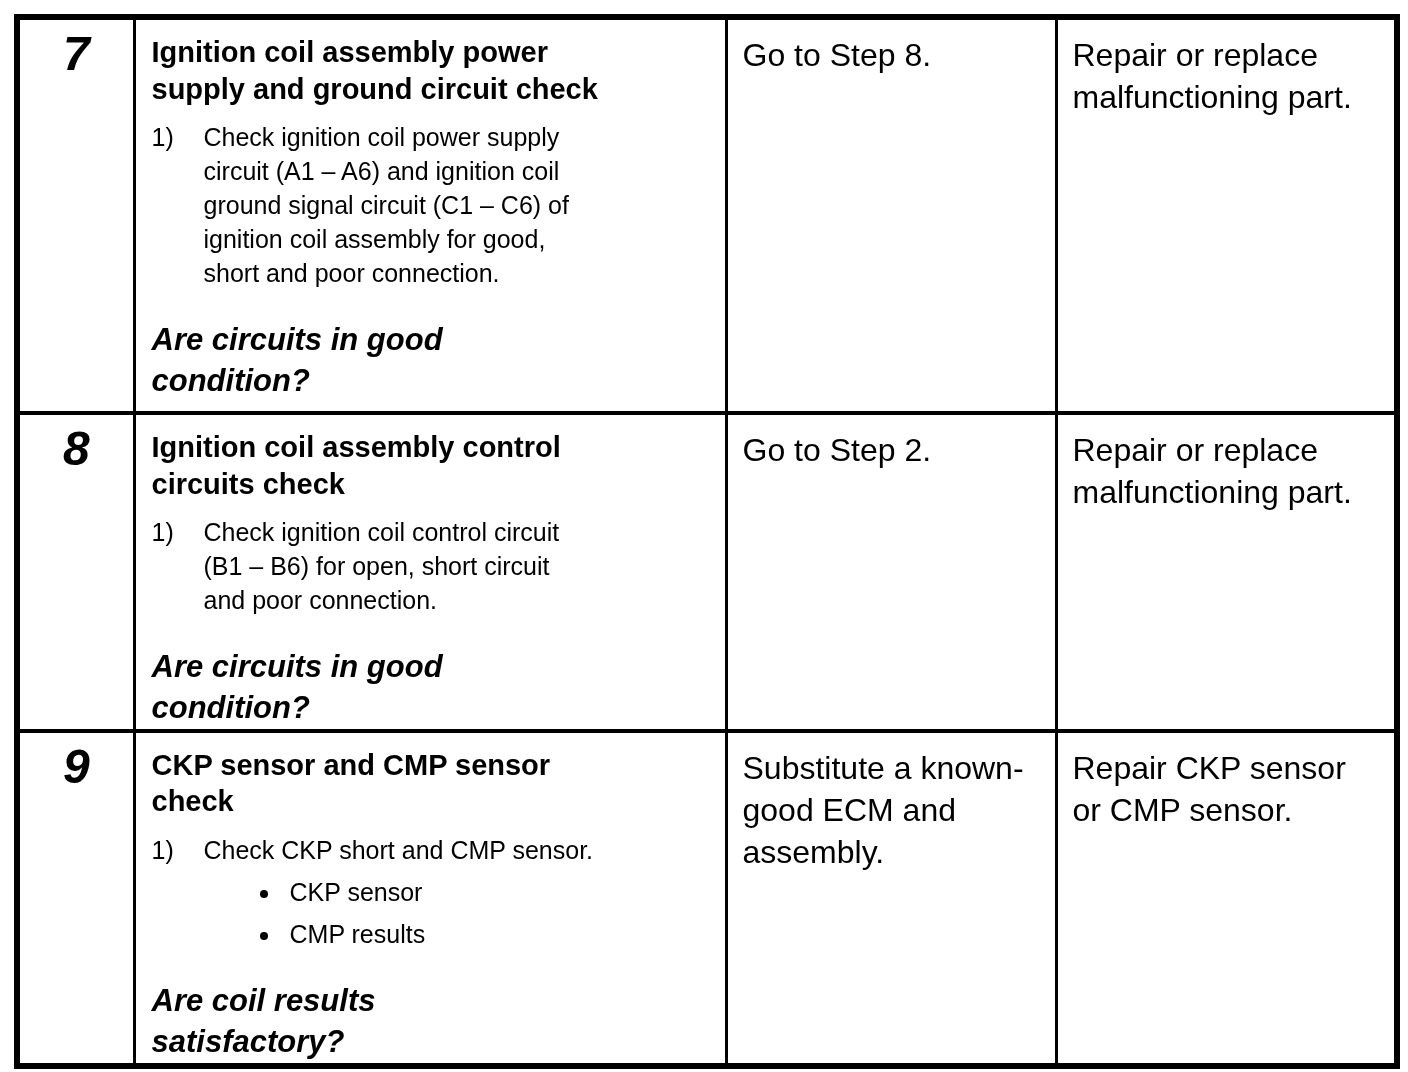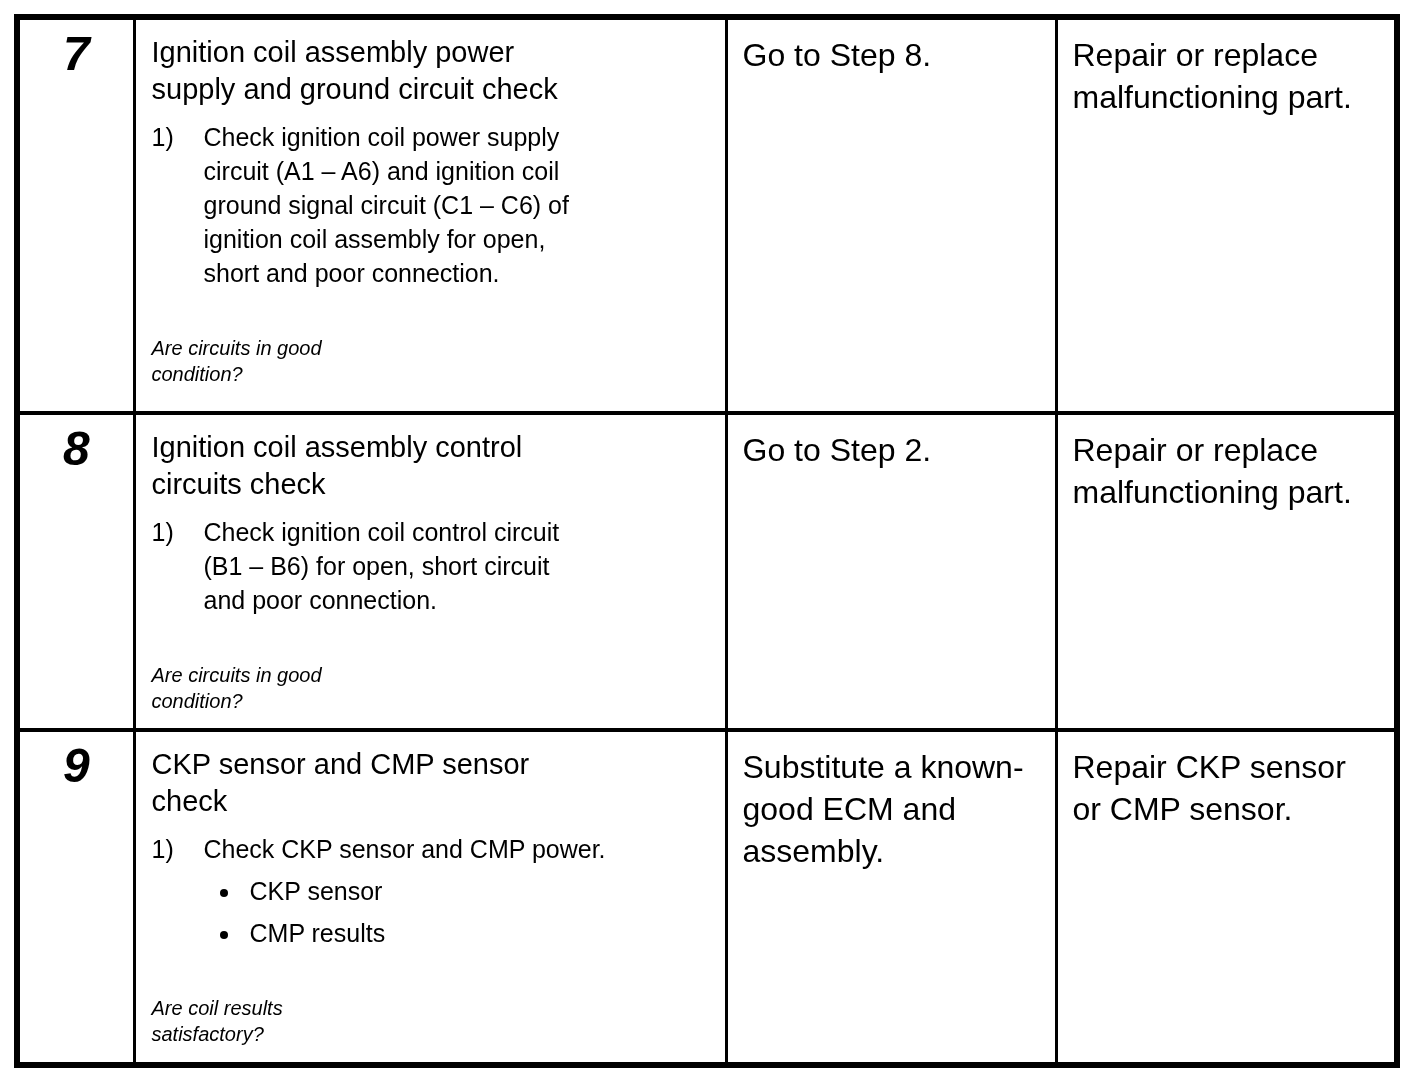--- a/index.html
+++ b/index.html
@@ -40,21 +40,21 @@
     font-size: 48px;
     font-weight: bold;
     font-style: italic;
     line-height: 1.1;
   }
   td.action-cell {
     padding: 14px 14px 0 16px;
   }
   .action-title {
     font-size: 29px;
-    font-weight: normal;
+    font-weight: bold;
     line-height: 1.26;
     white-space: pre-line;
     margin: 0 0 13px 0;
   }
   .action-item {
     display: flex;
     align-items: flex-start;
     font-size: 25px;
     line-height: 1.36;
   }
@@ -68,28 +68,29 @@
   ul.bullet-list {
     list-style: disc outside;
     margin: 8px 0 0 60px;
     padding: 0 0 0 30px;
     font-size: 25px;
     line-height: 1.36;
   }
   ul.bullet-list li {
     padding-left: 8px;
     margin-bottom: 8px;
+    margin-left: 40px;
   }
   .action-question {
-    font-size: 20px;
-    font-weight: normal;
+    font-size: 31px;
+    font-weight: bold;
     font-style: italic;
     line-height: 1.32;
     white-space: pre-line;
-    margin-top: 45px;
+    margin-top: 30px;
   }
   td.yes-cell, td.no-cell {
     padding: 14px 10px 0 15px;
   }
   .result-text {
     font-size: 32px;
     line-height: 1.32;
     white-space: pre-line;
   }
 </style>
@@ -109,21 +110,21 @@
       <tr style="height:396px">
         <td class="step-cell">7</td>
         <td class="action-cell">
           <div class="action-title">Ignition coil assembly power
 supply and ground circuit check</div>
           <div class="action-item">
             <span class="item-num">1)</span>
             <span class="item-text">Check ignition coil power supply
 circuit (A1 – A6) and ignition coil
 ground signal circuit (C1 – C6) of
-ignition coil assembly for open,
+ignition coil assembly for good,
 short and poor connection.</span>
           </div>
           <div class="action-question">Are circuits in good
 condition?</div>
         </td>
         <td class="yes-cell">
           <div class="result-text">Go to Step 8.</div>
         </td>
         <td class="no-cell">
           <div class="result-text">Repair or replace
@@ -154,21 +155,21 @@
         </td>
       </tr>
 
       <tr style="height:335px">
         <td class="step-cell">9</td>
         <td class="action-cell">
           <div class="action-title">CKP sensor and CMP sensor
 check</div>
           <div class="action-item">
             <span class="item-num">1)</span>
-            <span class="item-text">Check CKP sensor and CMP power.</span>
+            <span class="item-text">Check CKP short and CMP sensor.</span>
           </div>
           <ul class="bullet-list">
             <li>CKP sensor</li>
             <li>CMP results</li>
           </ul>
           <div class="action-question">Are coil results
 satisfactory?</div>
         </td>
         <td class="yes-cell">
           <div class="result-text">Substitute a known-

